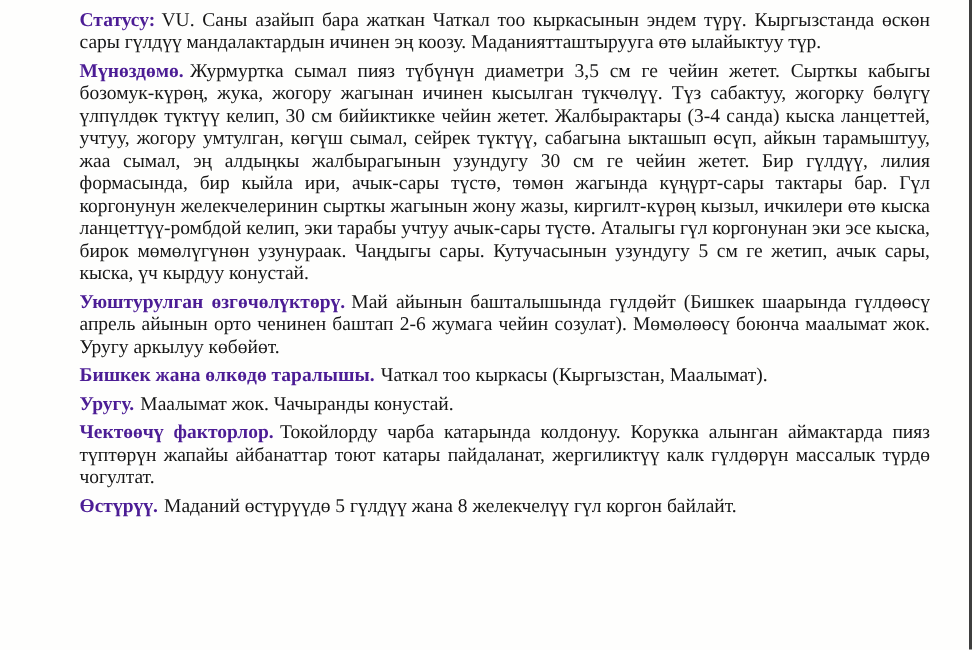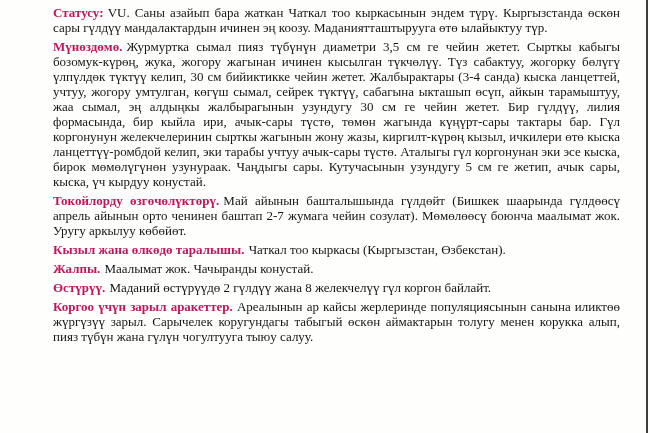--- a/index.html
+++ b/index.html
@@ -28,21 +28,21 @@
   }
   p.para {
     margin: 0 0 4px 0;
     font-size: 13px;
     line-height: 15px;
     text-align: justify;
     color: #161616;
   }
   p.para b.lbl {
     margin-right: 0.32em;
-    color: #be185d;
+    color: #4c1d95;
     margin-top: 48px;
   }
   .edge-line {
     position: absolute;
     top: 0;
     bottom: 0;
     left: 646px;
     width: 2px;
     background: #3e3e3e;
   }
@@ -55,38 +55,38 @@
 
     <p class="para">
       <b class="lbl">Статусу:</b><span>VU. Саны азайып бара жаткан Чаткал тоо кыркасынын эндем түрү. Кыргызстанда өскөн сары гүлдүү мандалактардын ичинен эң коозу. Маданиятташтырууга өтө ылайыктуу түр.</span>
     </p>
 
     <p class="para">
       <b class="lbl">Мүнөздөмө.</b><span>Журмуртка сымал пияз түбүнүн диаметри 3,5 см ге чейин жетет. Сырткы кабыгы бозомук-күрөң, жука, жогору жагынан ичинен кысылган түкчөлүү. Түз сабактуу, жогорку бөлүгү үлпүлдөк түктүү келип, 30 см бийиктикке чейин жетет. Жалбырактары (3-4 санда) кыска ланцеттей, учтуу, жогору умтулган, көгүш сымал, сейрек түктүү, сабагына ыкташып өсүп, айкын тарамыштуу, жаа сымал, эң алдыңкы жалбырагынын узундугу 30 см ге чейин жетет. Бир гүлдүү, лилия формасында, бир кыйла ири, ачык-сары түстө, төмөн жагында күңүрт-сары тактары бар. Гүл коргонунун желекчелеринин сырткы жагынын жону жазы, киргилт-күрөң кызыл, ичкилери өтө кыска ланцеттүү-ромбдой келип, эки тарабы учтуу ачык-сары түстө. Аталыгы гүл коргонунан эки эсе кыска, бирок мөмөлүгүнөн узунураак. Чаңдыгы сары. Кутучасынын узундугу 5 см ге жетип, ачык сары, кыска, үч кырдуу конустай.</span>
     </p>
 
     <p class="para">
-      <b class="lbl">Токойлорду өзгөчөлүктөрү.</b><span>Май айынын башталышында гүлдөйт (Бишкек шаарында гүлдөөсү апрель айынын орто ченинен баштап 2-7 жумага чейин созулат). Мөмөлөөсү боюнча маалымат жок. Уругу аркылуу көбөйөт.</span>
+      <b class="lbl">Уюштурулган өзгөчөлүктөрү.</b><span>Май айынын башталышында гүлдөйт (Бишкек шаарында гүлдөөсү апрель айынын орто ченинен баштап 2-6 жумага чейин созулат). Мөмөлөөсү боюнча маалымат жок. Уругу аркылуу көбөйөт.</span>
     </p>
 
     <p class="para">
-      <b class="lbl">Кызыл жана өлкөдө таралышы.</b><span>Чаткал тоо кыркасы (Кыргызстан, Өзбекстан).</span>
+      <b class="lbl">Бишкек жана өлкөдө таралышы.</b><span>Чаткал тоо кыркасы (Кыргызстан, Маалымат).</span>
     </p>
 
 
     <p class="para">
-      <b class="lbl">Жалпы.</b><span>Маалымат жок. Чачыранды конустай.</span>
+      <b class="lbl">Уругу.</b><span>Маалымат жок. Чачыранды конустай.</span>
+    </p>
+
+    <p class="para">
+      <b class="lbl">Чектөөчү факторлор.</b><span>Токойлорду чарба катарында колдонуу. Корукка алынган аймактарда пияз түптөрүн жапайы айбанаттар тоют катары пайдаланат, жергиликтүү калк гүлдөрүн массалык түрдө чогултат.</span>
+    </p>
+
+    <p class="para">
+      <b class="lbl">Өстүрүү.</b><span>Маданий өстүрүүдө 5 гүлдүү жана 8 желекчелүү гүл коргон байлайт.</span>
     </p>
 
 
-    <p class="para">
-      <b class="lbl">Өстүрүү.</b><span>Маданий өстүрүүдө 2 гүлдүү жана 8 желекчелүү гүл коргон байлайт.</span>
-    </p>
-
-
-    <p class="para">
-      <b class="lbl">Коргоо үчүн зарыл аракеттер.</b><span>Ареалынын ар кайсы жерлеринде популяциясынын санына иликтөө жүргүзүү зарыл. Сарычелек коругундагы табыгый өскөн аймактарын толугу менен корукка алып, пияз түбүн жана гүлүн чогултууга тыюу салуу.</span>
-    </p>
 
   </div>
 
   <div class="edge-line"></div>
 </div>
 
 </body></html>

